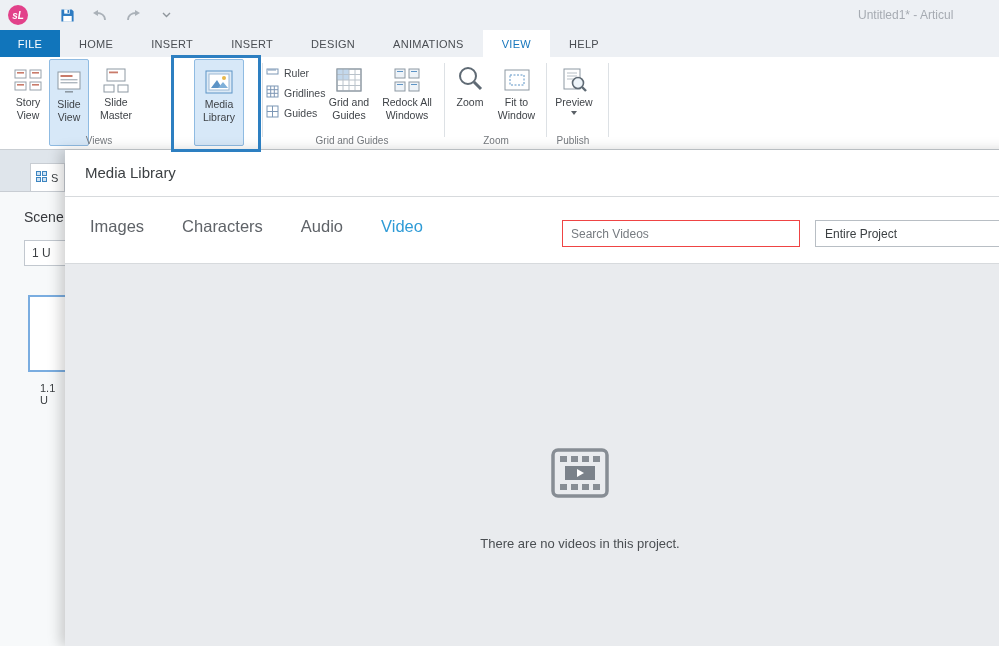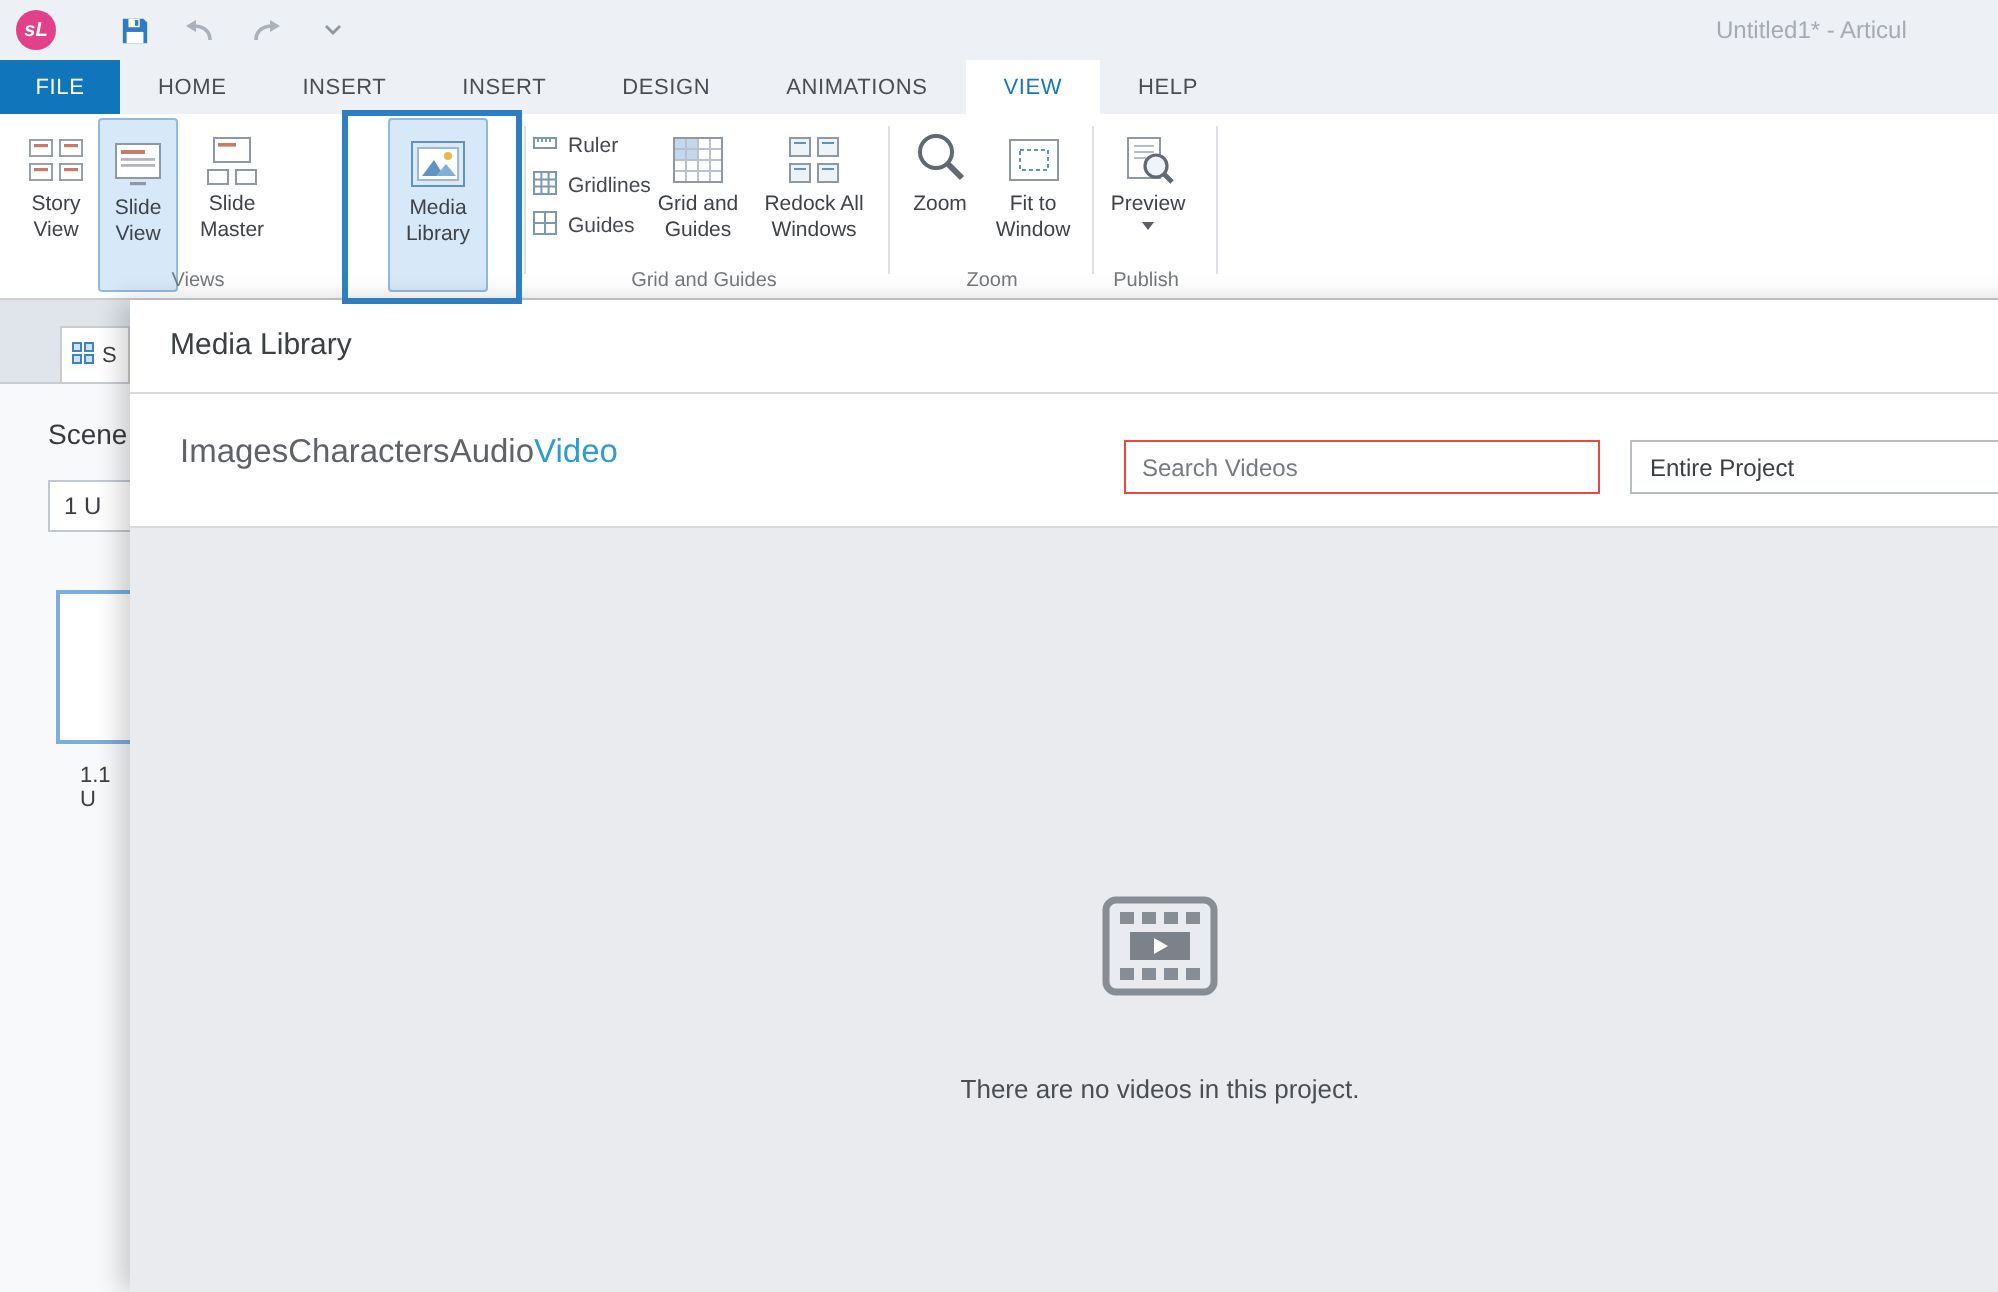--- a/index.html
+++ b/index.html
@@ -61,21 +61,21 @@
   .slide-label { position:absolute; left:40px; top:190px; font-size:11px; color:#3c4043; }
 
   
   .modal { position:absolute; left:65px; top:150px; width:1030px; height:496px; background:#e9ebee;
            box-shadow:-5px 0 12px rgba(0,0,0,.18); z-index:10; }
   .modal-header { position:absolute; left:0; top:0; width:100%; height:47px; background:#fff;
                   border-bottom:1px solid #d7dadd; }
   .modal-title { position:absolute; left:20px; top:14px; font-size:15px; color:#3c4043; }
   .modal-toolbar { position:absolute; left:0; top:47px; width:100%; height:67px; background:#fff;
                    border-bottom:1px solid #d7dadd; }
-  .ml-tabs { position:absolute; left:25px; top:20px; display:flex; align-items:baseline; }
+  .ml-tabs { position:absolute; left:25px; top:20px; display:flex; gap:38px; align-items:baseline; }
   .ml-tab { font-size:16.5px; color:#5f6368; cursor:default; }
   .ml-tab.active { color:#2e9bd6; }
   .ml-search { position:absolute; left:497px; top:23px; width:238px; height:27px;
                border:1px solid #ef4444; padding:0 8px; font-size:12px; color:#3c4043;
                font-family:"Liberation Sans", sans-serif; background:#fff; outline:none; }
   .ml-search::placeholder { color:#767b81; }
   .ml-scope { position:absolute; left:750px; top:23px; width:260px; height:27px; background:#fff;
               border:1px solid #b8bec4; font-size:12px; color:#3c4043; display:flex;
               align-items:center; padding-left:9px; cursor:default; }
   .modal-content { position:absolute; left:0; top:114px; width:100%; height:382px;

